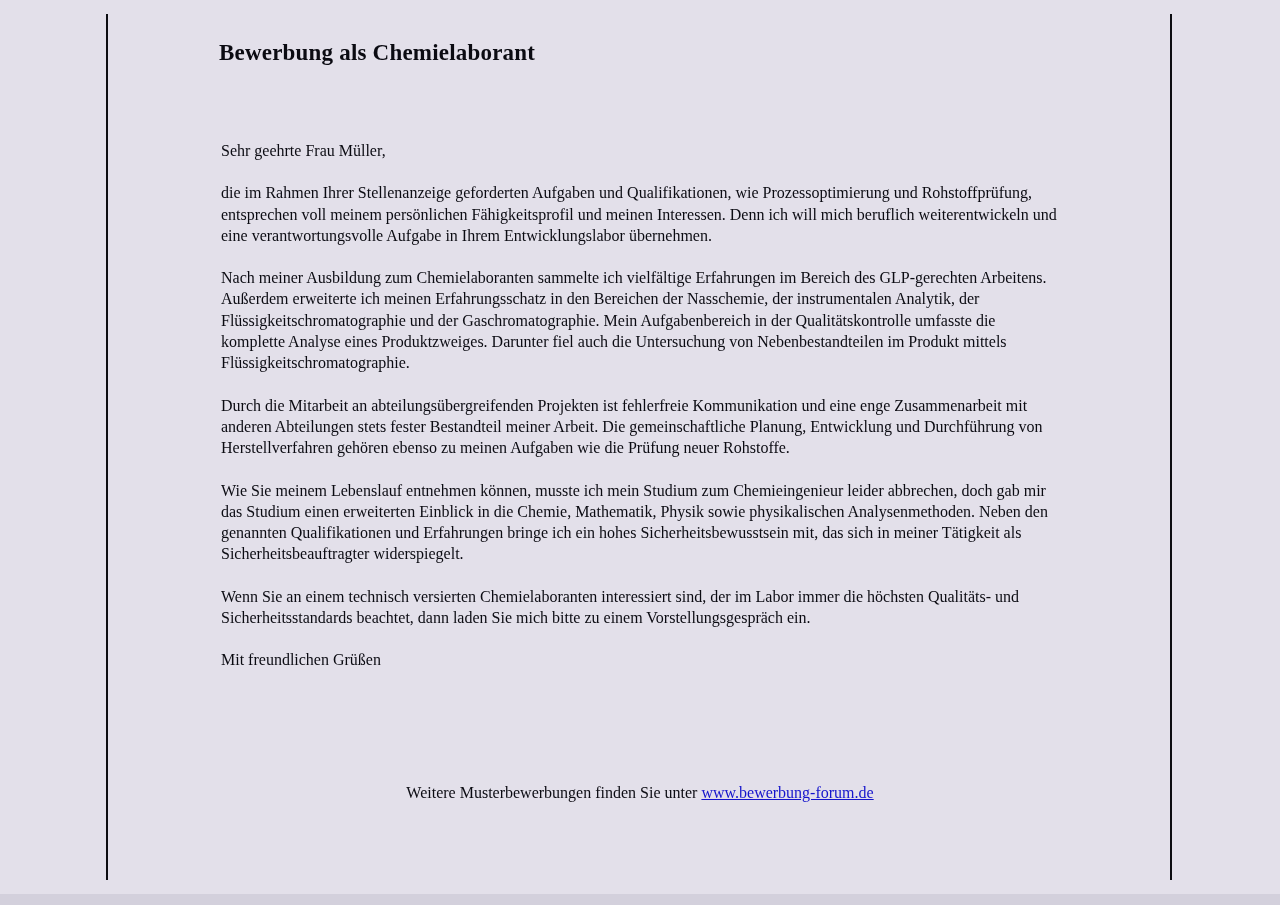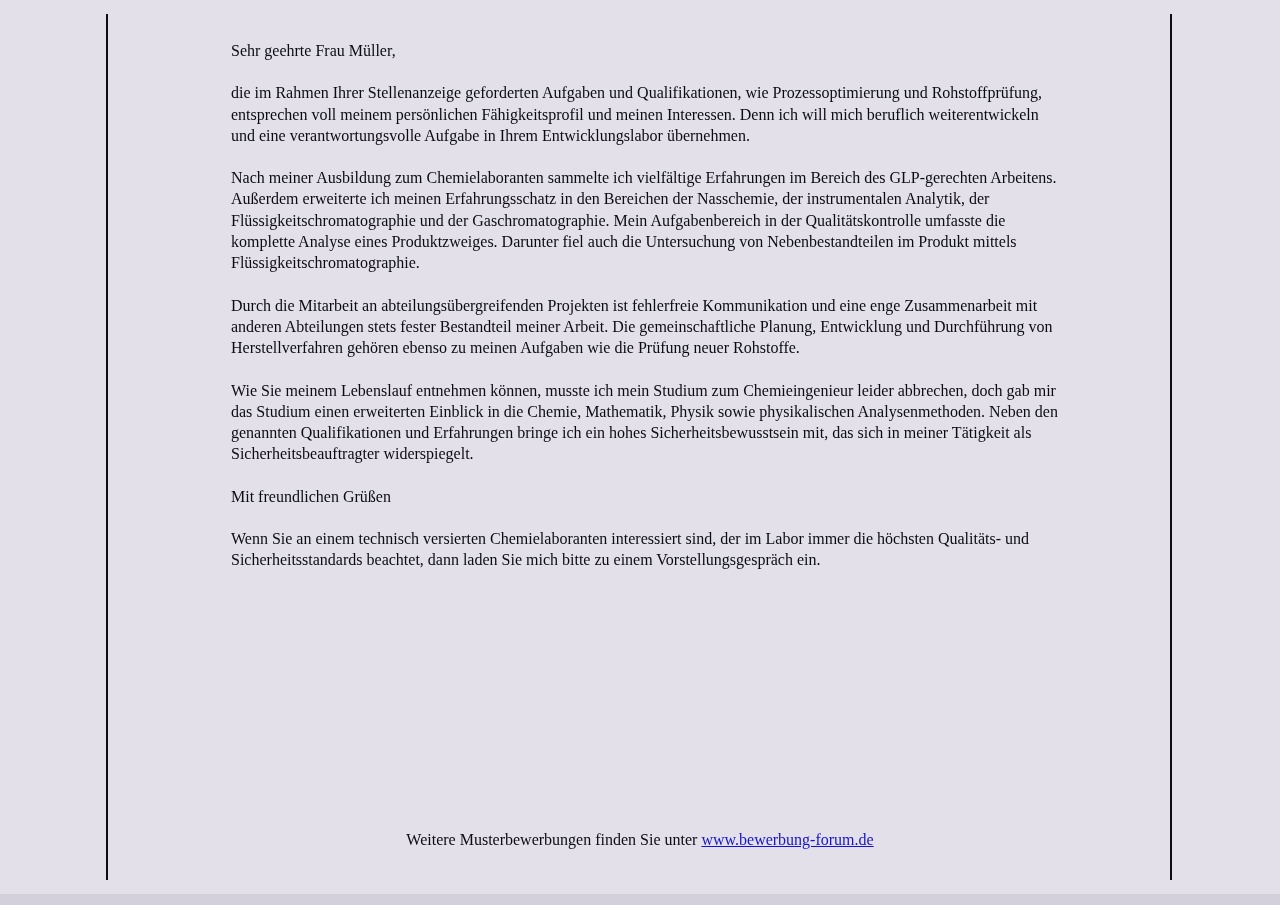--- a/index.html
+++ b/index.html
@@ -36,26 +36,26 @@
   }
   .letter-title {
     font-size: 23px;
     font-weight: bold;
     margin: 0 0 74px 0;
     letter-spacing: 0.2px;
   }
   .content p {
     font-size: 16px;
     line-height: 21.3px;
-    margin: 0 0 21px 12px;
+    margin: 0 0 21px 2px;
   }
   .footer {
     position: absolute;
     left: 0;
-    top: 831px;
+    top: 784px;
     width: 1280px;
     text-align: center;
     font-size: 16px;
   }
   .footer a {
     color: #1414cc;
     text-decoration: underline;
   }
   .bottom-strip {
     position: absolute;
@@ -68,30 +68,31 @@
 </style>
 </head>
 <body>
 
 <div class="page-frame">
 
   <div class="rule rule-left"></div>
   <div class="rule rule-right"></div>
 
   <div class="content">
+    <h1 class="letter-title">Bewerbung als Chemielaborant</h1>
 
     <p>Sehr geehrte Frau Müller,</p>
 
     <p>die im Rahmen Ihrer Stellenanzeige geforderten Aufgaben und Qualifikationen, wie Prozessoptimierung und Rohstoffprüfung, entsprechen voll meinem persönlichen Fähigkeitsprofil und meinen Interessen. Denn ich will mich beruflich weiterentwickeln und eine verantwortungsvolle Aufgabe in Ihrem Entwicklungslabor übernehmen.</p>
     <p>Nach meiner Ausbildung zum Chemielaboranten sammelte ich vielfältige Erfahrungen im Bereich des GLP-gerechten Arbeitens. Außerdem erweiterte ich meinen Erfahrungsschatz in den Bereichen der Nasschemie, der instrumentalen Analytik, der Flüssigkeitschromatographie und der Gaschromatographie. Mein Aufgabenbereich in der Qualitätskontrolle umfasste die komplette Analyse eines Produktzweiges. Darunter fiel auch die Untersuchung von Nebenbestandteilen im Produkt mittels Flüssigkeitschromatographie.</p>
     <p>Durch die Mitarbeit an abteilungsübergreifenden Projekten ist fehlerfreie Kommunikation und eine enge Zusammenarbeit mit anderen Abteilungen stets fester Bestandteil meiner Arbeit. Die gemeinschaftliche Planung, Entwicklung und Durchführung von Herstellverfahren gehören ebenso zu meinen Aufgaben wie die Prüfung neuer Rohstoffe.</p>
     <p>Wie Sie meinem Lebenslauf entnehmen können, musste ich mein Studium zum Chemieingenieur leider abbrechen, doch gab mir das Studium einen erweiterten Einblick in die Chemie, Mathematik, Physik sowie physikalischen Analysenmethoden. Neben den genannten Qualifikationen und Erfahrungen bringe ich ein hohes Sicherheitsbewusstsein mit, das sich in meiner Tätigkeit als Sicherheitsbeauftragter widerspiegelt.</p>
+    <p>Wenn Sie an einem technisch versierten Chemielaboranten interessiert sind, der im Labor immer die höchsten Qualitäts- und Sicherheitsstandards beachtet, dann laden Sie mich bitte zu einem Vorstellungsgespräch ein.</p>
+
     <p>Mit freundlichen Grüßen</p>
-
-    <p>Wenn Sie an einem technisch versierten Chemielaboranten interessiert sind, der im Labor immer die höchsten Qualitäts- und Sicherheitsstandards beachtet, dann laden Sie mich bitte zu einem Vorstellungsgespräch ein.</p>
   </div>
 
   <div class="footer">
     <span>Weitere Musterbewerbungen finden Sie unter </span><a href="#">www.bewerbung-forum.de</a>
   </div>
 
   <div class="bottom-strip"></div>
 
 </div>
 

